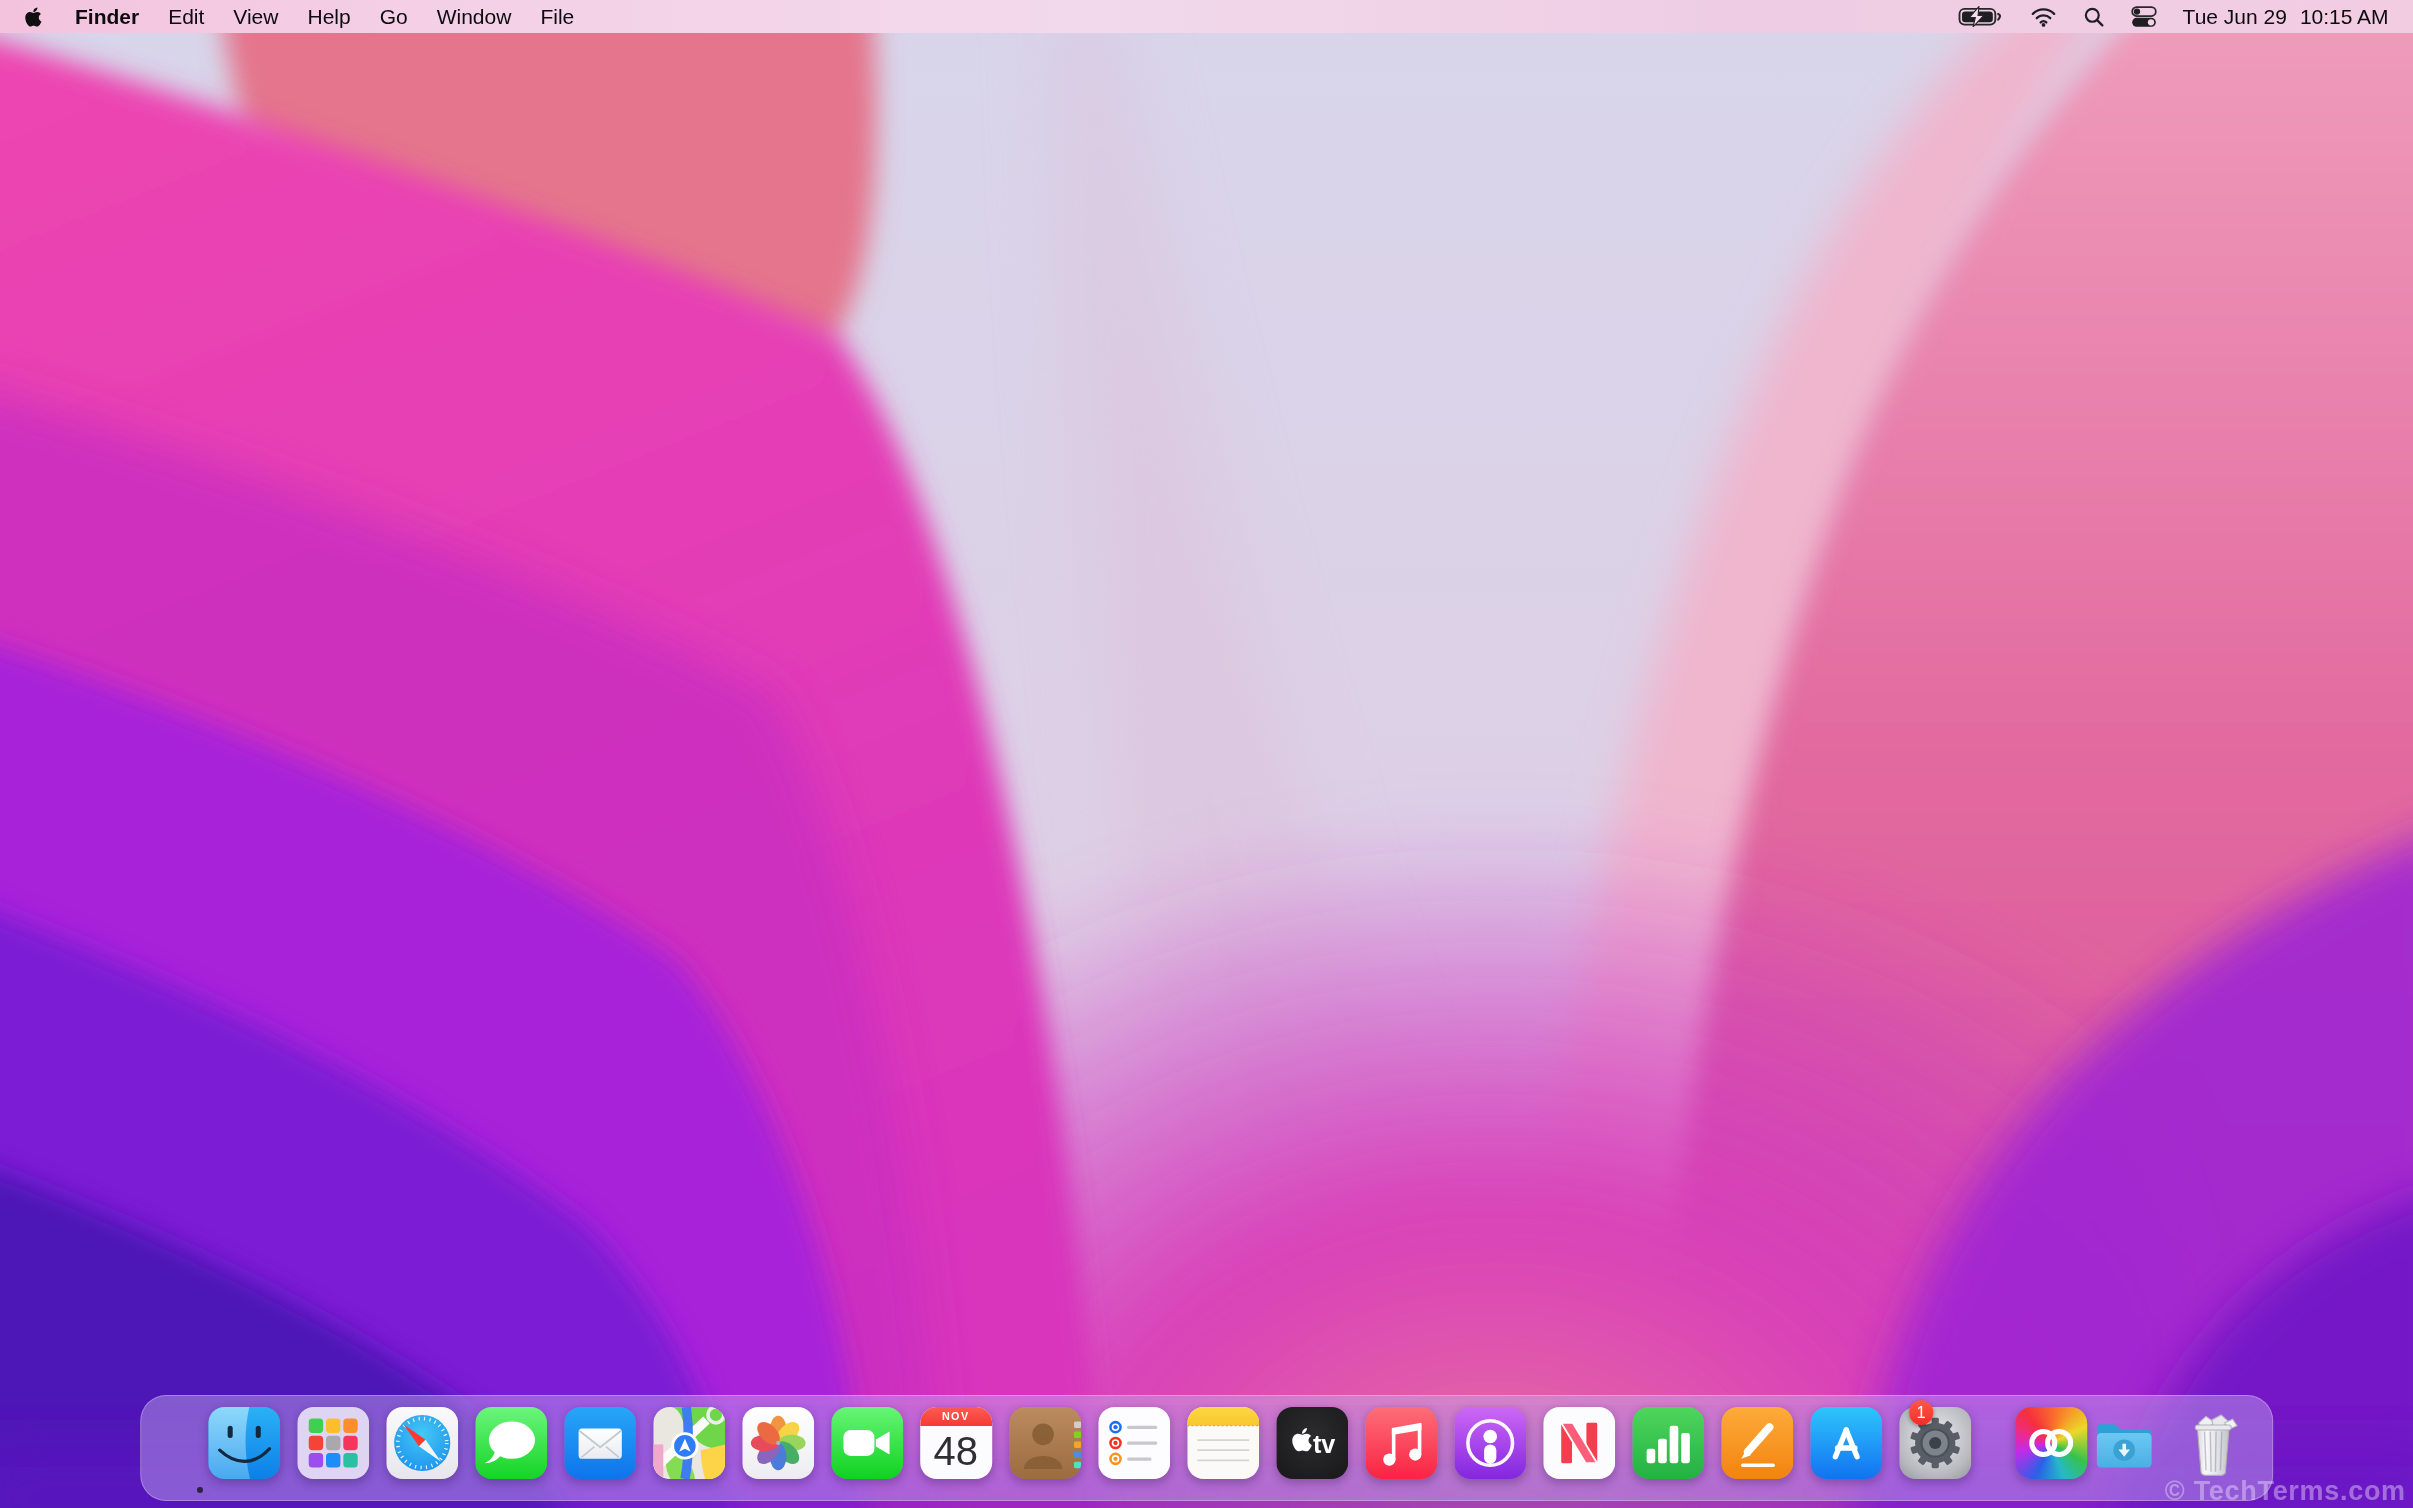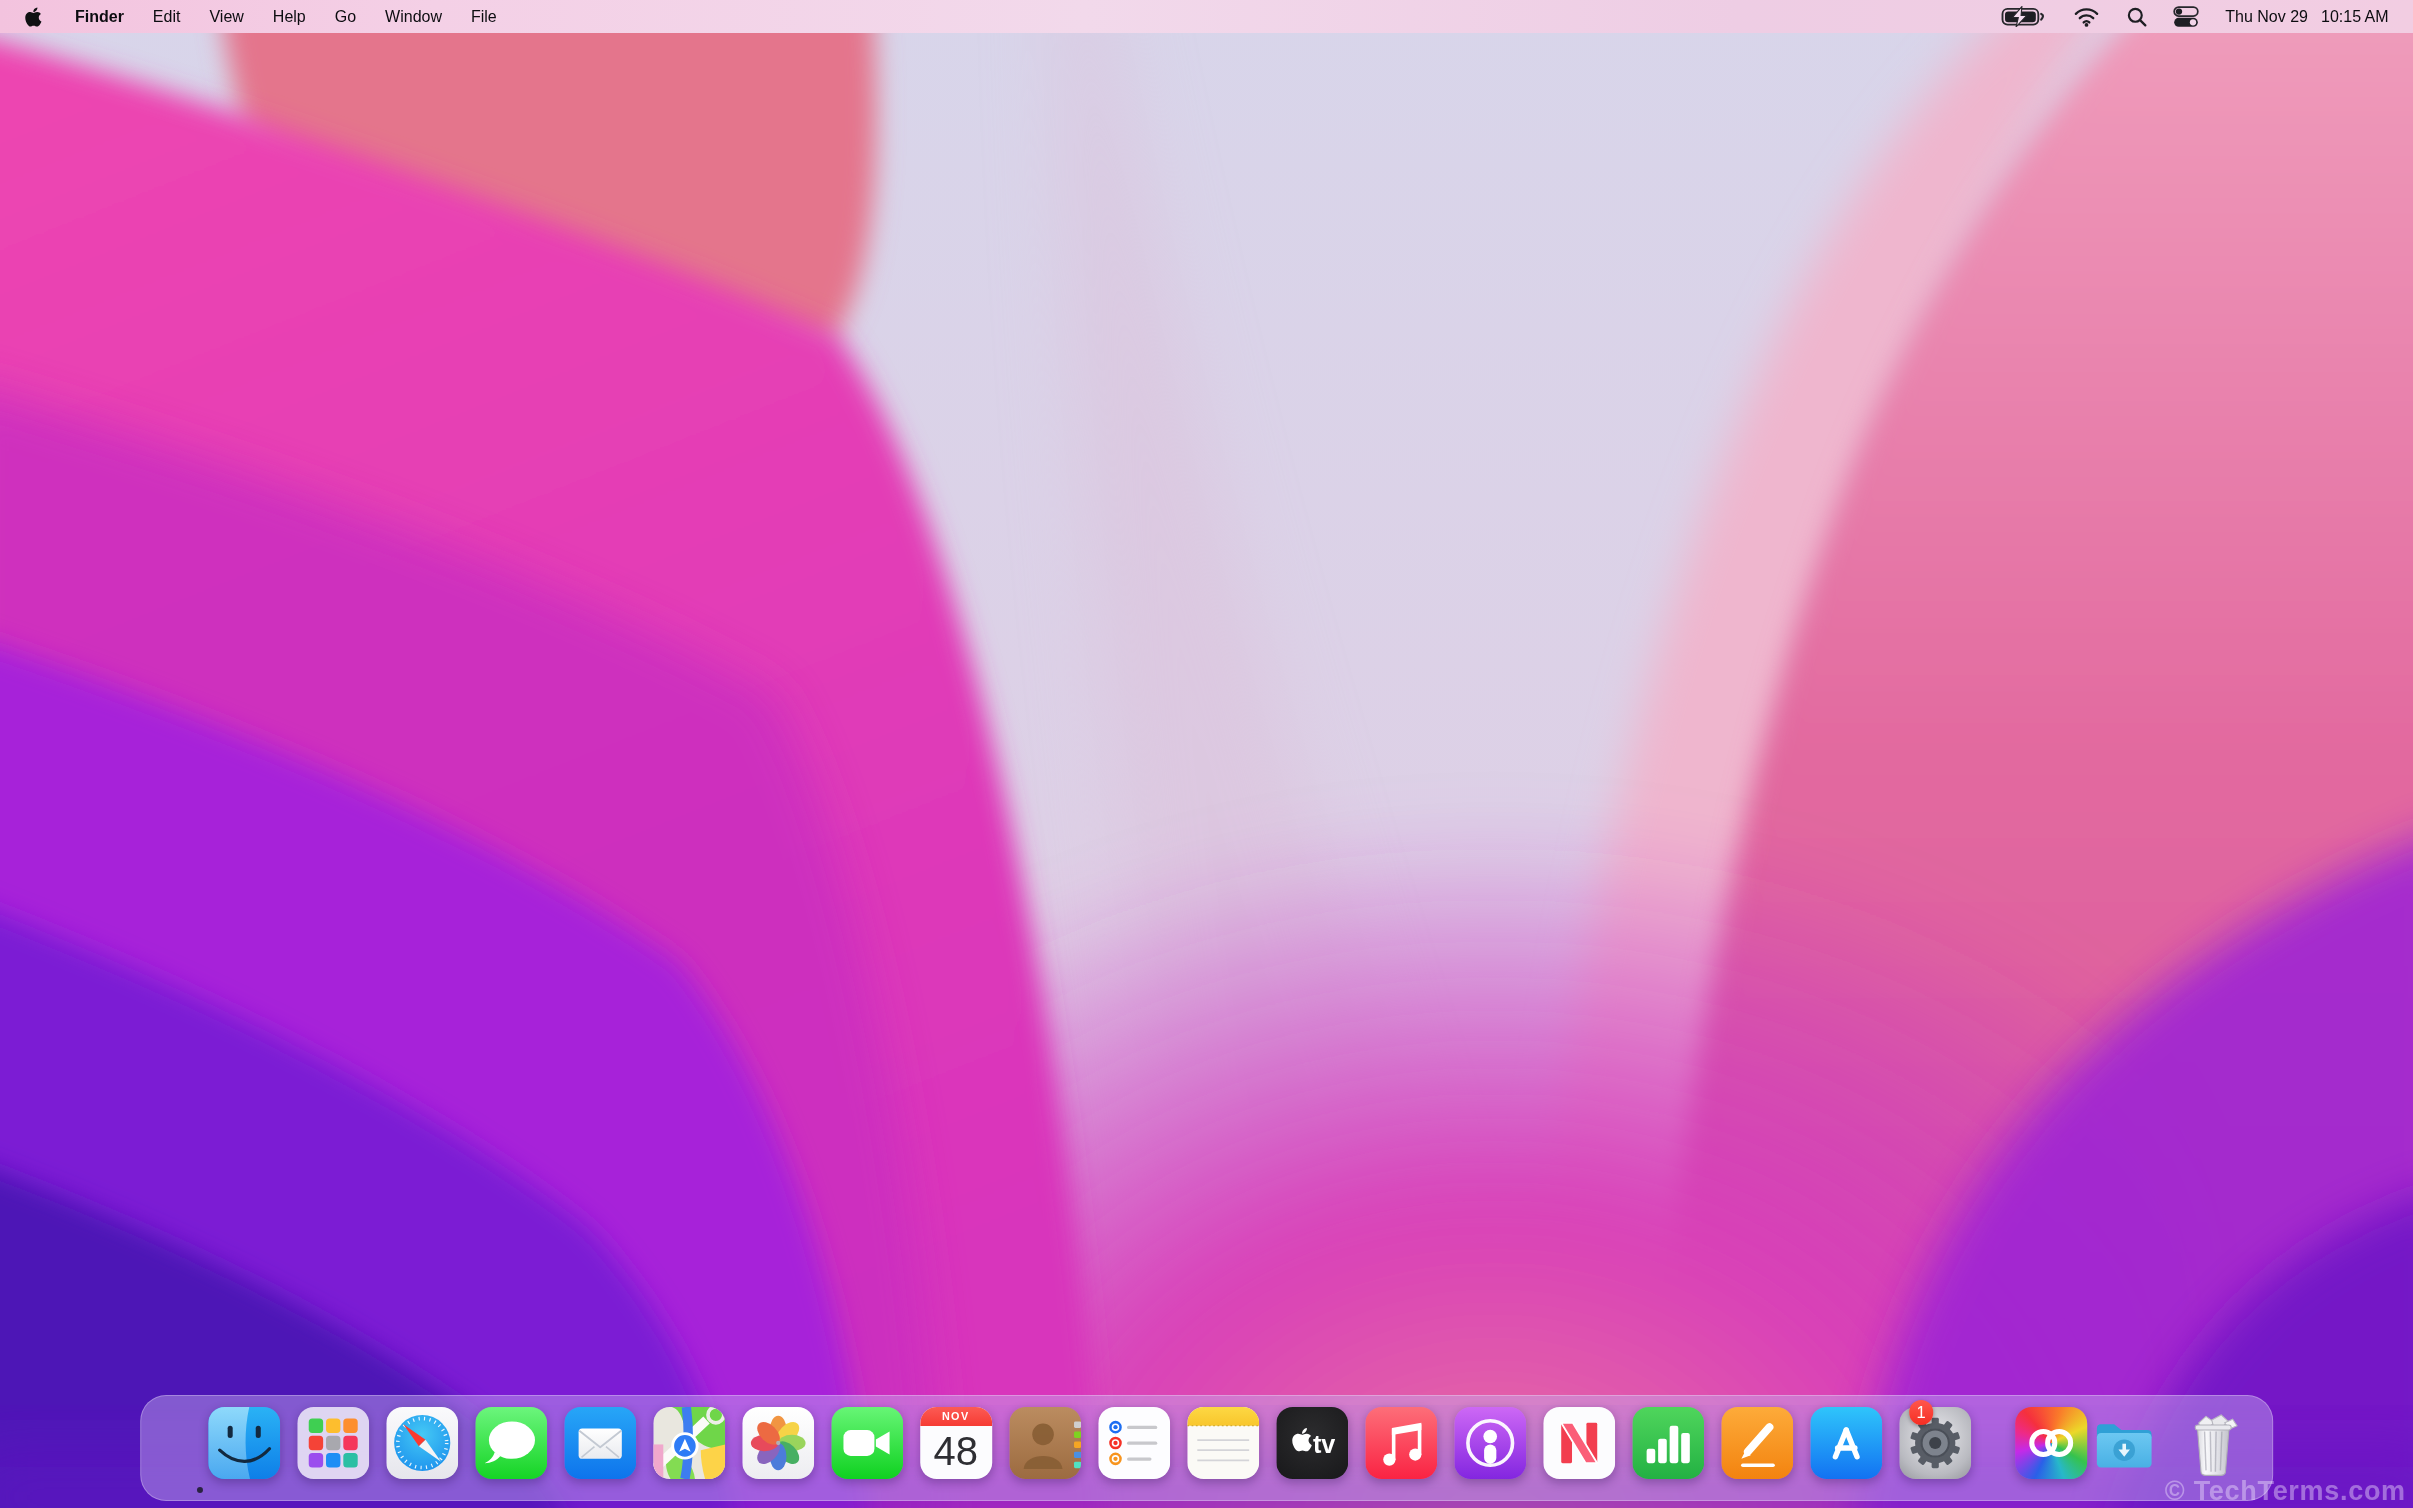--- a/index.html
+++ b/index.html
@@ -4,21 +4,21 @@
 <style>
   html,body{margin:0;padding:0;width:2413px;height:1508px;overflow:hidden;background:#7b1ad5;
     font-family:"Liberation Sans","DejaVu Sans",sans-serif;-webkit-font-smoothing:antialiased;}
   .wallpaper{position:absolute;inset:0;z-index:0;}
   .wallpaper svg{display:block;width:100%;height:100%;}
 
   
   .menubar{position:absolute;top:0;left:0;right:0;height:33px;z-index:10;
     display:flex;align-items:center;justify-content:space-between;
     background:linear-gradient(90deg,#f3c3de 0%,#f4d0e6 18%,#f2d9eb 45%,#eecde4 72%,#f2cde2 100%);
-    font-size:16px;color:#0c0c10;padding:0 24.4px;box-sizing:border-box;}
+    font-size:21px;color:#0c0c10;padding:0 24.4px;box-sizing:border-box;}
   .mb-left{display:flex;align-items:center;gap:29px;}
   .mb-left .apple{display:flex;align-items:center;margin-right:2.9px;}
   .mb-item{white-space:nowrap;cursor:default;}
   .mb-item.active{font-weight:700;}
   .mb-right{display:flex;align-items:center;gap:26px;}
   .mb-ic{display:flex;align-items:center;}
   .mb-clock{display:flex;gap:13px;white-space:nowrap;}
 
   
   .dock{position:absolute;left:50%;transform:translateX(-50%);bottom:7.2px;height:106px;z-index:8;
@@ -145,21 +145,21 @@
       </span>
     <span class="mb-ic">
         <svg width="26" height="21.5" viewBox="0 0 36 30">
           <rect x="1.5" y="1.5" width="33" height="12.5" rx="6.2" fill="none" stroke="#26262b" stroke-width="2.4"></rect>
           <circle cx="8.2" cy="7.8" r="4.4" fill="#1e1e23"></circle>
           <rect x="1.5" y="16.5" width="33" height="12.5" rx="6.2" fill="#1e1e23"></rect>
           <circle cx="27.8" cy="22.8" r="4.4" fill="#f2d4e8"></circle>
         </svg>
       </span>
     <span class="mb-clock">
-      <span>Thu Nov 29</span>
+      <span>Tue Jun 29</span>
       <span>10:15 AM</span>
     </span>
   </div>
 </div>
 
 <div class="dock">
 
   <div class="dock-item" title="Finder">
     <div class="ic">
         <svg class="full" viewBox="0 0 100 100">

